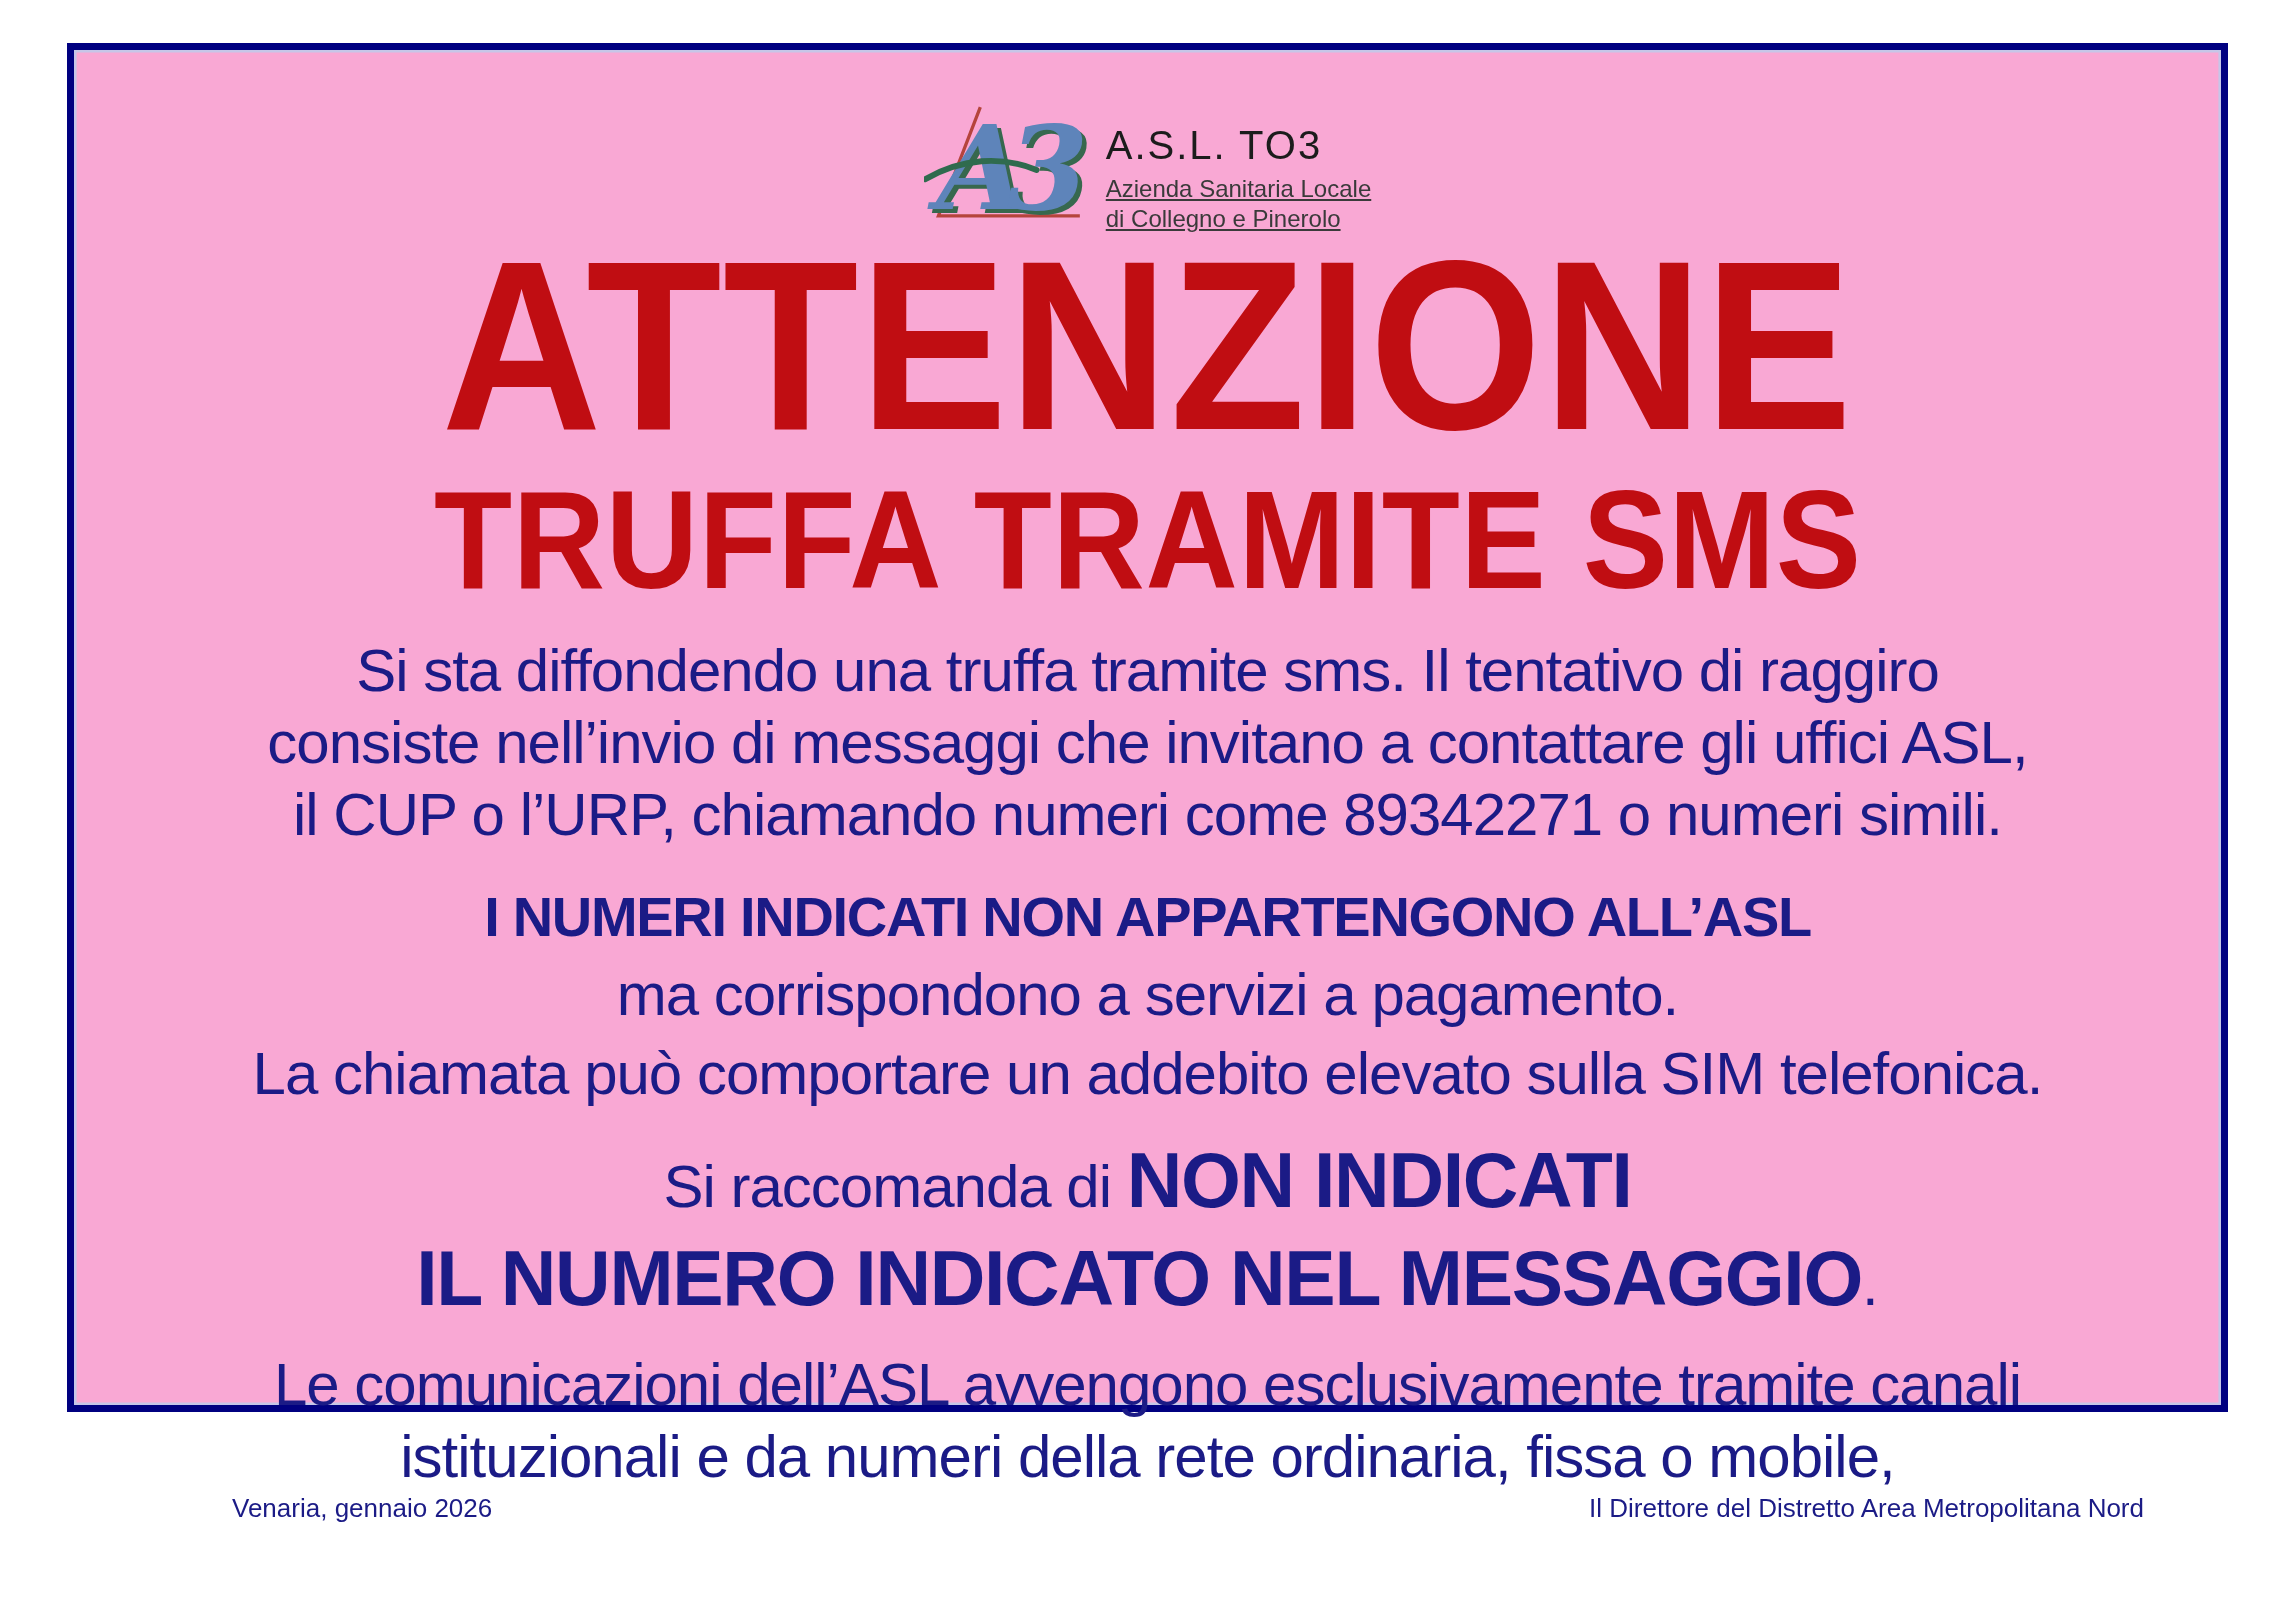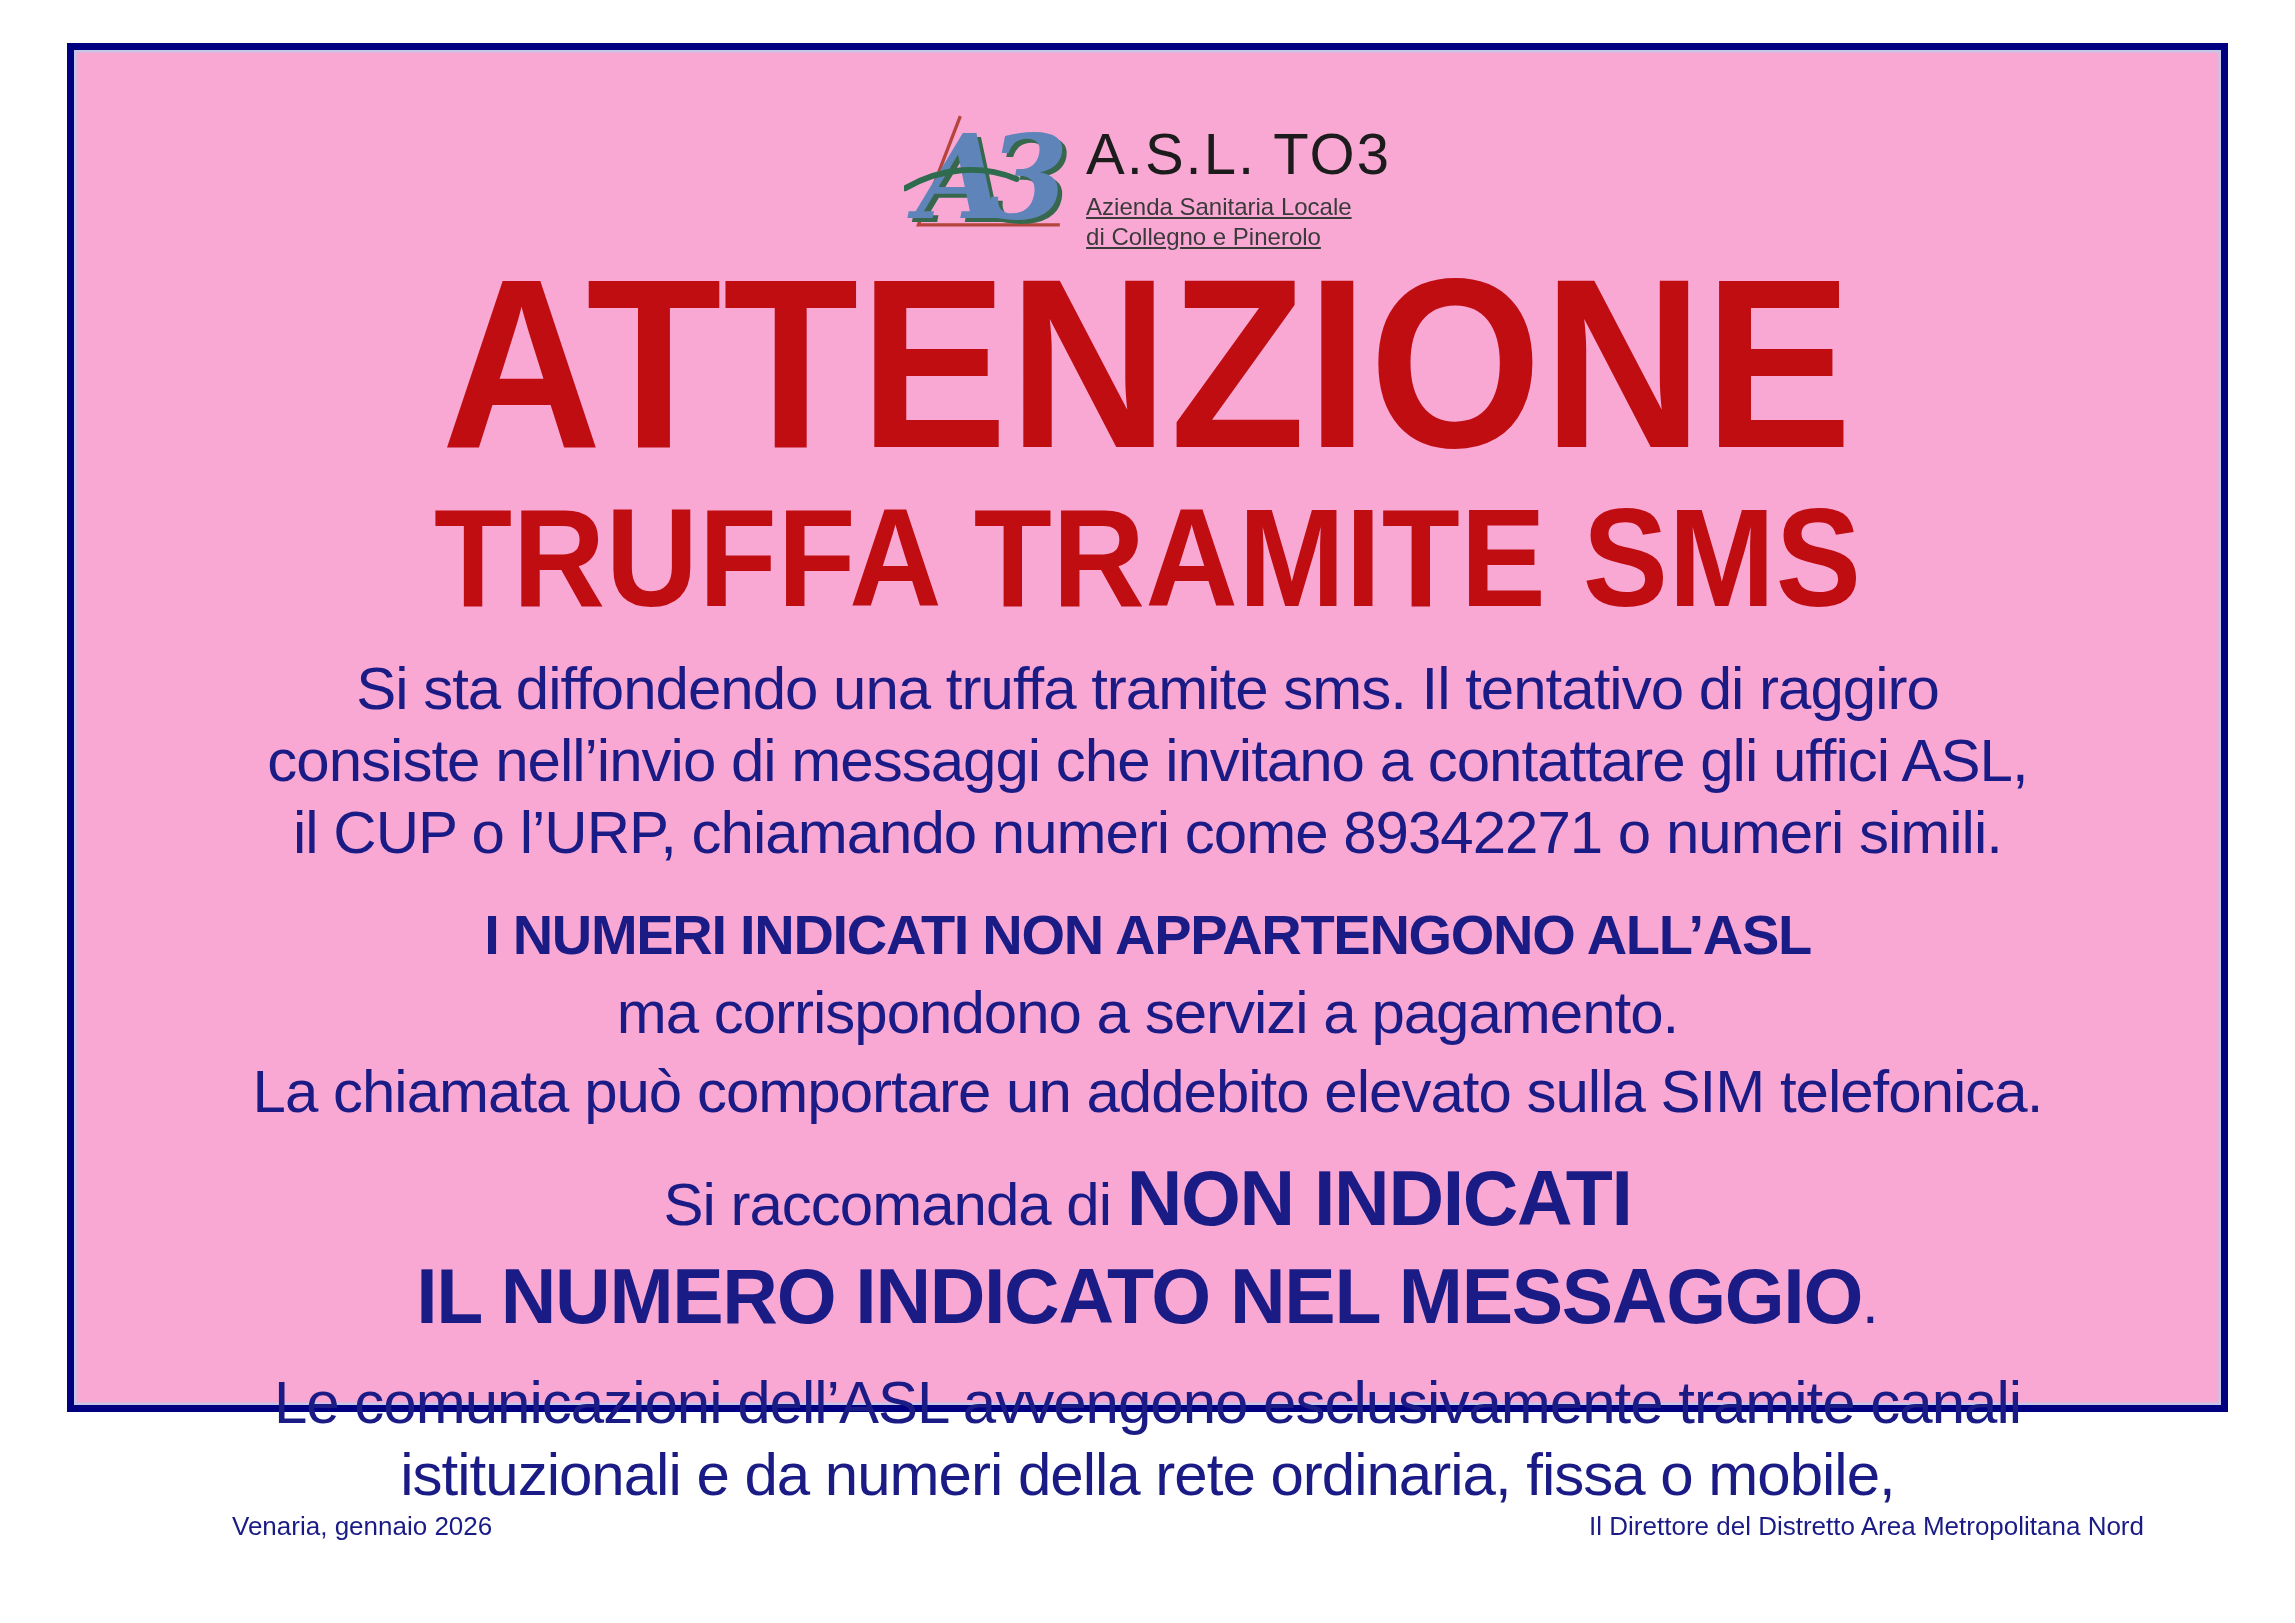--- a/index.html
+++ b/index.html
@@ -28,21 +28,21 @@
   
   .logo-row {
     margin-top: 34px;
     display: flex;
     align-items: center;
     gap: 17px;
   }
   .logo-mark { width: 165px; height: 139px; flex: 0 0 auto; }
   .logo-text { display: flex; flex-direction: column; }
   .logo-title {
-    font-size: 58px;
+    font-size: 40px;
     color: #1c1c1c;
     letter-spacing: 2px;
     line-height: 1.0;
     margin-top: 41px;
   }
   .logo-sub {
     margin-top: 9.2px;
     font-size: 24px;
     color: #3a3a3a;
     line-height: 1.25;

